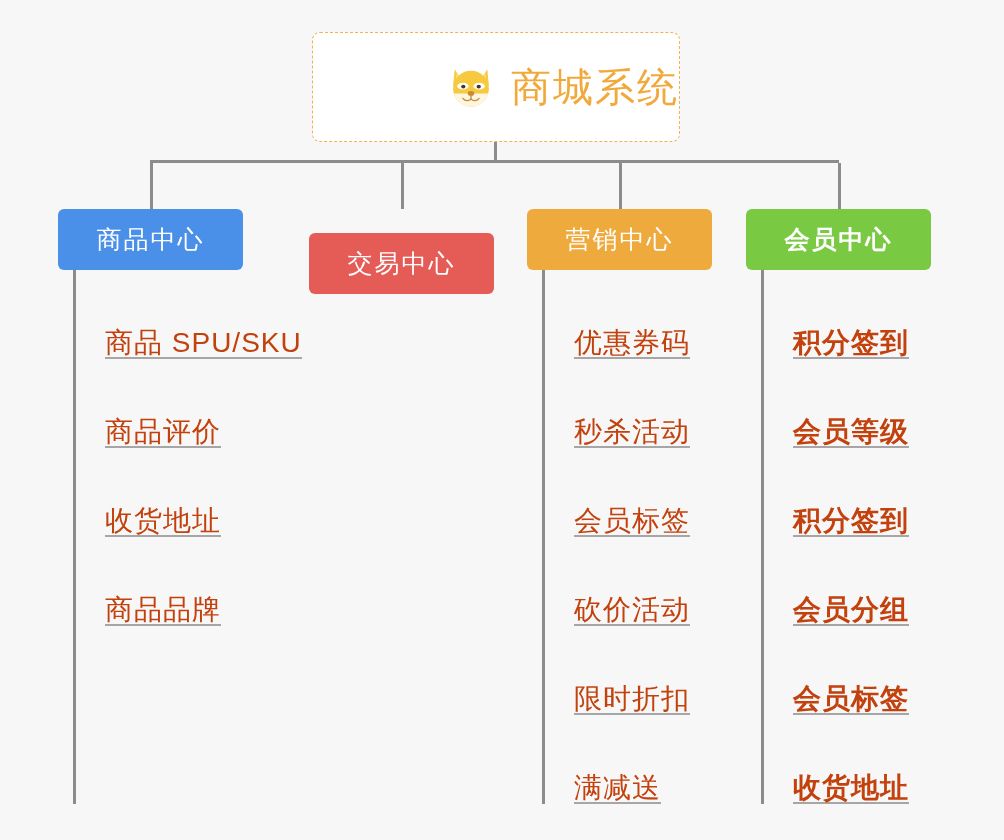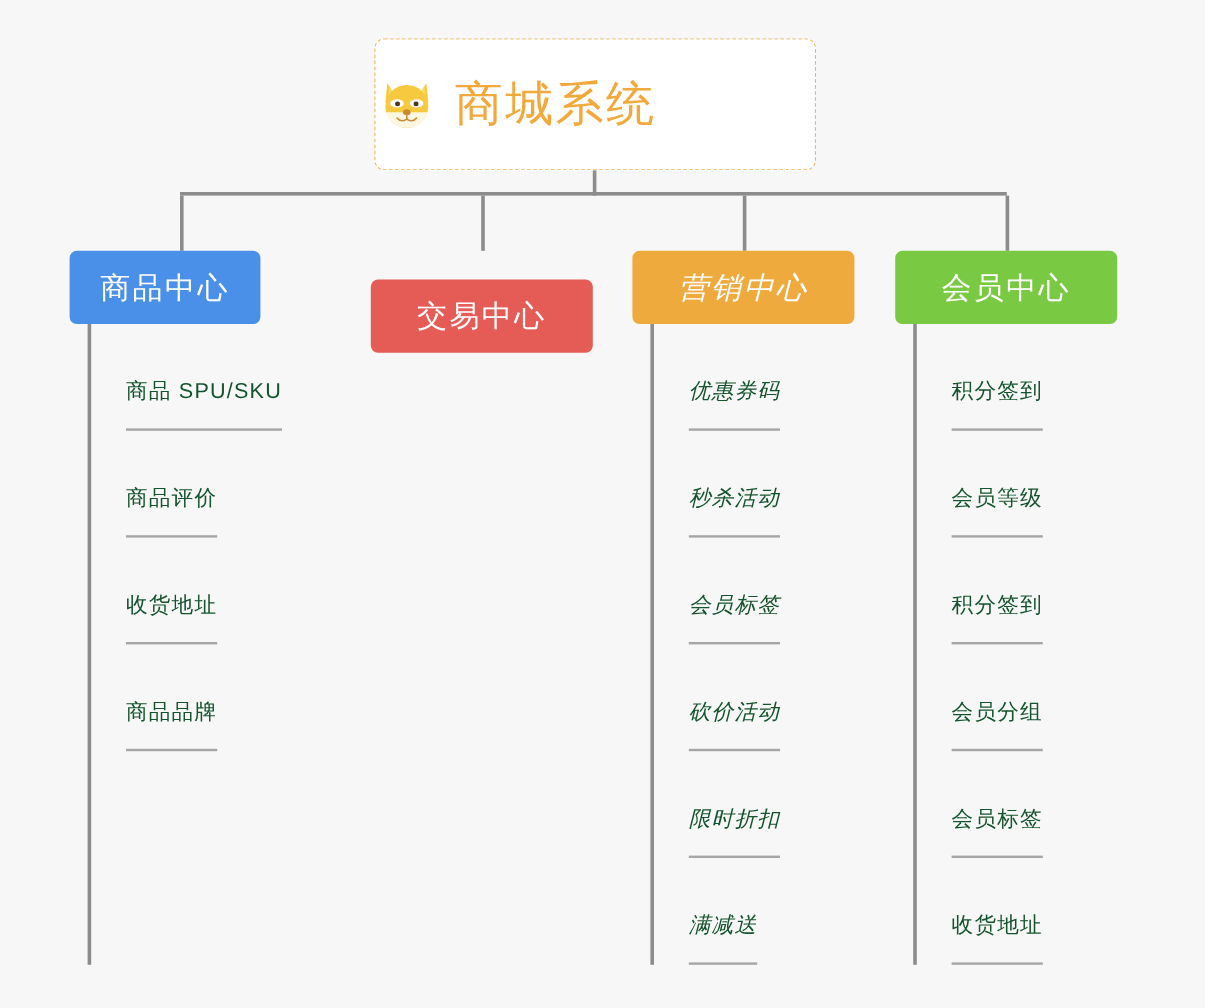--- a/index.html
+++ b/index.html
@@ -12,21 +12,21 @@
   #canvas{position:relative;width:1004px;height:840px;}
 
   
   .root-card{
     position:absolute;
     left:312px;top:32px;width:368px;height:110px;
     background:#ffffff;
     border:1px dashed #f0b252;
     border-radius:8px;
     box-sizing:border-box;
-    display:flex;align-items:center;justify-content:flex-start;
+    display:flex;align-items:center;justify-content:flex-end;
     gap:14px;
   }
   .root-emoji{width:52px;height:52px;flex:0 0 auto;}
   .root-title{
     font-size:40px;color:#f2a93b;letter-spacing:2px;
     line-height:1;white-space:nowrap;
   }
 
   
   .conn{position:absolute;background:#8c8c8c;}
@@ -47,22 +47,22 @@
     position:absolute;left:15px;top:0;width:3px;background:#8c8c8c;
   }
   .leaf{
     position:relative;
     height:89px;
     box-sizing:border-box;
     display:flex;align-items:flex-end;
     padding-left:47px;
   }
   .leaf-text{
-    font-size:18px;color:#14532d;line-height:1;
-    padding-bottom:22px;
+    font-size:28px;color:#c2410c;line-height:1;
+    padding-bottom:0;
     border-bottom:2px solid #a6a6a6;
     display:inline-block;
     letter-spacing:1px;
     white-space:nowrap;
   }
 </style>
 </head>
 <body>
 
 <div id="canvas">
@@ -92,21 +92,21 @@
   <div class="conn conn-bar"></div>
   <div id="drops">
       <div class="conn conn-drop" style="left: 150px;"></div>
       <div class="conn conn-drop" style="left: 401px;"></div>
       <div class="conn conn-drop" style="left: 619px;"></div>
       <div class="conn conn-drop" style="left: 838px;"></div>
     </div>
 
   <div id="columns">
       <div class="col" style="left: 58px; width: 185px;">
-        <div class="cat-box" style="background: rgb(74, 144, 232); width: 159px;">
+        <div class="cat-box" style="background: rgb(74, 144, 232); width: 185px;">
           <span>商品中心</span>
         </div>
         <div class="col-body">
           <div class="col-spine" style="height: 534px;"></div>
           <div class="leaf">
             <span class="leaf-text">商品 SPU/SKU</span>
           </div>
           <div class="leaf">
             <span class="leaf-text">商品评价</span>
           </div>
@@ -116,21 +116,21 @@
           <div class="leaf">
             <span class="leaf-text">商品品牌</span>
           </div>
         </div>
       </div>
       <div class="col" style="left: 309px; width: 185px;">
         <div class="cat-box" style="background: rgb(229, 91, 86); width: 185px; margin-top: 24px;">
           <span>交易中心</span>
         </div>
       </div>
-      <div class="col" style="left: 527px; width: 185px; font-style: italic;">
+      <div class="col" style="left: 527px; width: 185px;">
         <div class="cat-box" style="background: rgb(238, 170, 60); width: 185px;">
           <span>营销中心</span>
         </div>
         <div class="col-body">
           <div class="col-spine" style="height: 534px;"></div>
           <div class="leaf">
             <span class="leaf-text">优惠券码</span>
           </div>
           <div class="leaf">
             <span class="leaf-text">秒杀活动</span>
@@ -142,21 +142,21 @@
             <span class="leaf-text">砍价活动</span>
           </div>
           <div class="leaf">
             <span class="leaf-text">限时折扣</span>
           </div>
           <div class="leaf">
             <span class="leaf-text">满减送</span>
           </div>
         </div>
       </div>
-      <div class="col" style="left: 746px; width: 185px;">
+      <div class="col" style="left: 746px; width: 185px; font-weight: bold;">
         <div class="cat-box" style="background: rgb(122, 201, 67); width: 185px;">
           <span>会员中心</span>
         </div>
         <div class="col-body">
           <div class="col-spine" style="height: 534px;"></div>
           <div class="leaf">
             <span class="leaf-text">积分签到</span>
           </div>
           <div class="leaf">
             <span class="leaf-text">会员等级</span>

